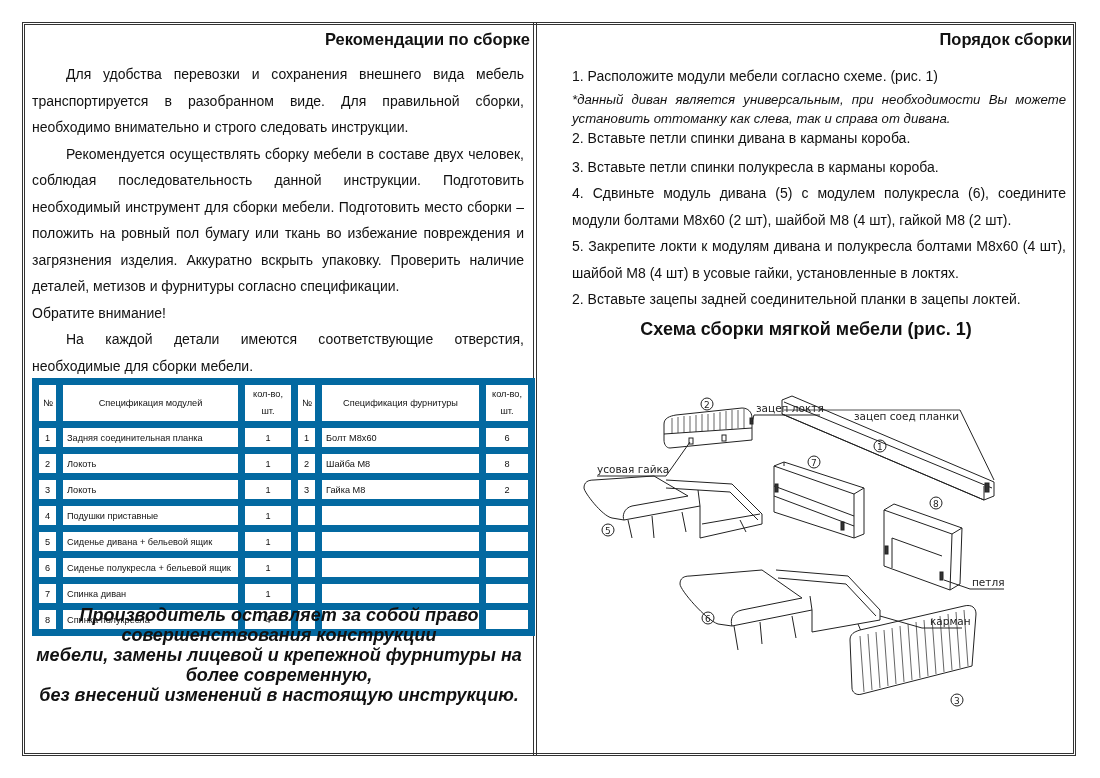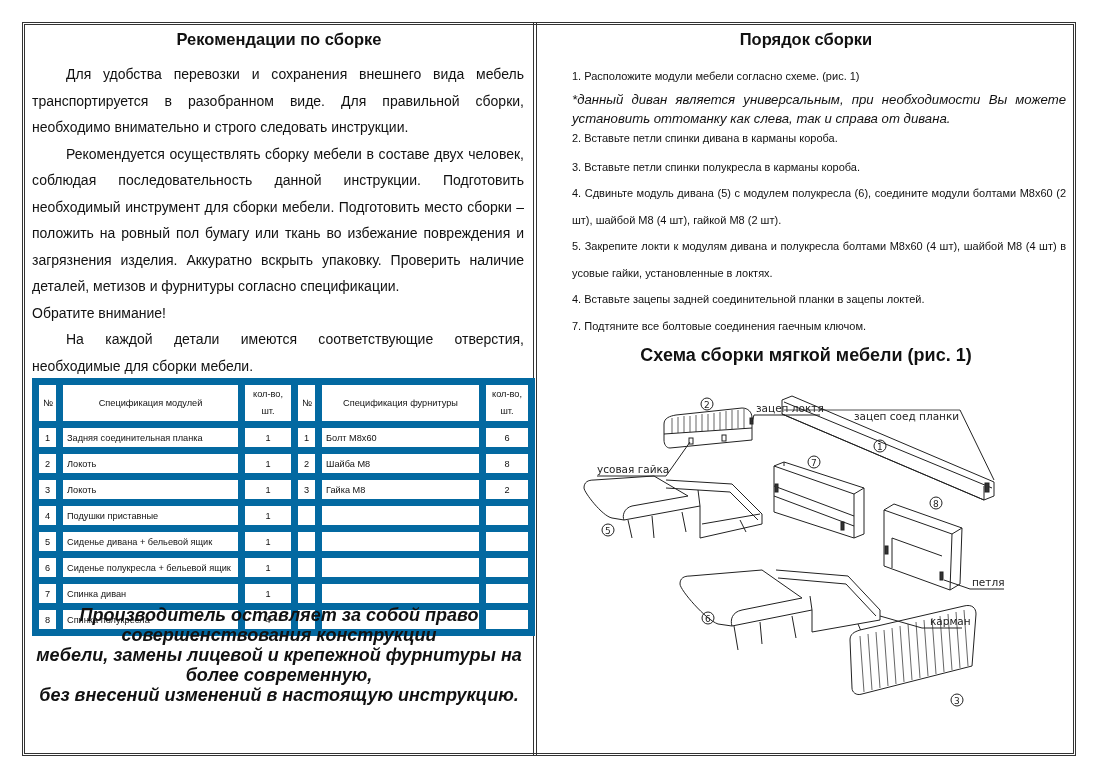--- a/index.html
+++ b/index.html
@@ -5,34 +5,34 @@
   html, body { margin: 0; padding: 0; background: #ffffff; }
   body { width: 1100px; height: 778px; position: relative; overflow: hidden;
          font-family: "Liberation Sans", "DejaVu Sans", sans-serif; color: #111; }
   .frame { position: absolute; left: 22px; top: 22px; width: 1054px; height: 734px;
            border: 3px double #333; box-sizing: border-box; }
   .divider { position: absolute; left: 533px; top: 22px; width: 4px; height: 734px;
              border-left: 1px solid #333; border-right: 1px solid #333; box-sizing: border-box; }
   .panel { position: absolute; top: 25px; box-sizing: border-box; }
   .left { left: 28px; width: 502px; }
   .right { left: 540px; width: 532px; }
-  h1.title { font-size: 16.5px; font-weight: bold; text-align: center; margin: 2px 0 0 0; height: 24px; line-height: 24px; }
+  h1.title { font-size: 16.5px; font-weight: bold; text-align: right; margin: 2px 0 0 0; height: 24px; line-height: 24px; }
   .para { font-size: 14px; line-height: 26.5px; text-align: justify; margin: 0; }
   .indent { text-indent: 34px; }
   .center { text-align: left; }
   .lp { padding: 0 6px 0 4px; }
   table.spec { position: absolute; left: 4px; top: 353px; border-collapse: collapse;
                font-size: 9.2px; width: 496px; table-layout: fixed; }
   table.spec td, table.spec th { border: 7px solid #0369a1; padding: 0 4px; font-weight: normal; height: 19px; }
   table.spec th { height: 36px; line-height: 17px; text-align: center; }
   table.spec td.c { text-align: center; }
   .disclaimer { position: absolute; left: 0; top: 580px; width: 502px; text-align: center;
                 font-size: 18px; font-weight: bold; font-style: italic; line-height: 20px; }
   .steps { margin: 12px 0 0 0; padding: 0 6px 0 32px; }
-  .step { font-size: 11px; line-height: 26.5px; margin: 0; text-align: justify; }
+  .step { font-size: 14px; line-height: 26.5px; margin: 0; text-align: justify; }
   .note { font-size: 13.2px; line-height: 19px; font-style: italic; margin: 0; text-align: justify; }
   .subtitle { font-size: 18px; font-weight: bold; text-align: center; margin: 4px 0 0 0; line-height: 24px; }
   .diagram { position: absolute; left: 22px; top: 345px; width: 500px; height: 370px; }
   .lbl { font-size: 10.5px; font-family: "DejaVu Sans", sans-serif; }
 </style>
 </head>
 <body>
 
 <div class="frame"></div>
 <div class="divider"></div>
@@ -140,22 +140,21 @@
 
 <div class="panel right">
   <h1 class="title">Порядок сборки</h1>
   <div class="steps">
     <p class="step">1. Расположите модули мебели согласно схеме. (рис. 1)</p>
     <p class="note">*данный диван является универсальным, при необходимости Вы можете установить оттоманку как слева, так и справа от дивана.</p>
     <p class="step" style="line-height:20px;margin-bottom:6px;">2. Вставьте петли спинки дивана в карманы короба.</p>
     <p class="step">3. Вставьте петли спинки полукресла в карманы короба.</p>
     <p class="step">4. Сдвиньте модуль дивана (5) с модулем полукресла (6), соедините модули болтами М8х60 (2 шт), шайбой М8 (4 шт), гайкой М8 (2 шт).</p>
     <p class="step">5. Закрепите локти к модулям дивана и полукресла болтами М8х60 (4 шт), шайбой М8 (4 шт) в усовые гайки, установленные в локтях.</p>
-    <p class="step">4. Вставьте зацепы задней соединительной планки в зацепы локтей.</p>
-    <p class="step">7. Подтяните все болтовые соединения гаечным ключом.</p>
+    <p class="step">2. Вставьте зацепы задней соединительной планки в зацепы локтей.</p>
   </div>
   <h2 class="subtitle">Схема сборки мягкой мебели (рис. 1)</h2>
 
   <svg class="diagram" viewBox="0 0 500 370" xmlns="http://www.w3.org/2000/svg" fill="none" stroke="#222" stroke-width="1">
 
     <g>
       <polygon points="220,30 230,26 432,112 432,126 422,130 220,44" fill="#fff"></polygon>
       <line x1="222" y1="32" x2="430" y2="118"></line>
       <line x1="220" y1="44" x2="422" y2="130"></line>
       <line x1="422" y1="116" x2="422" y2="130"></line>

